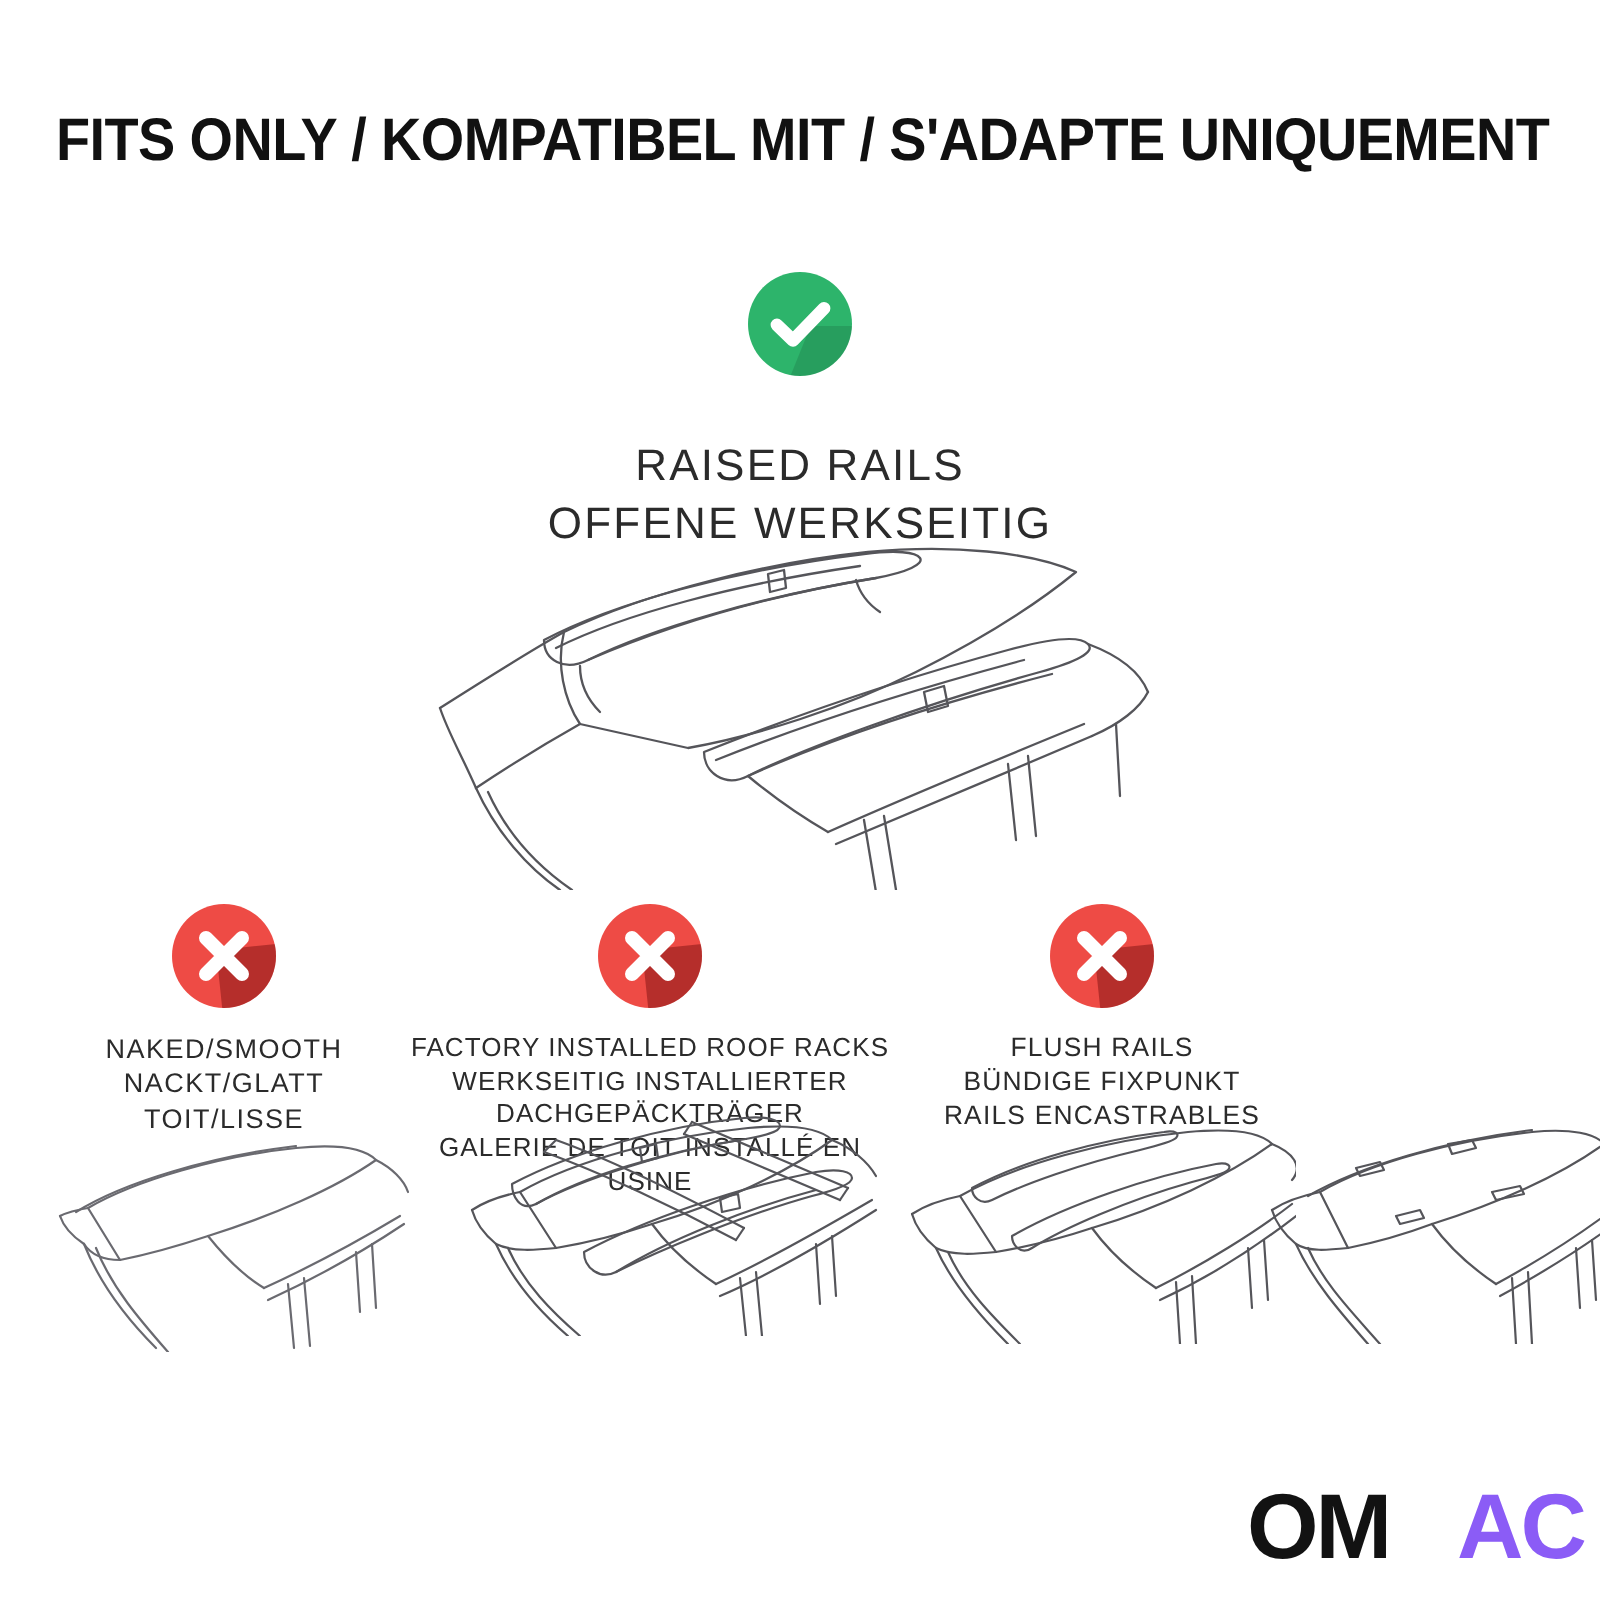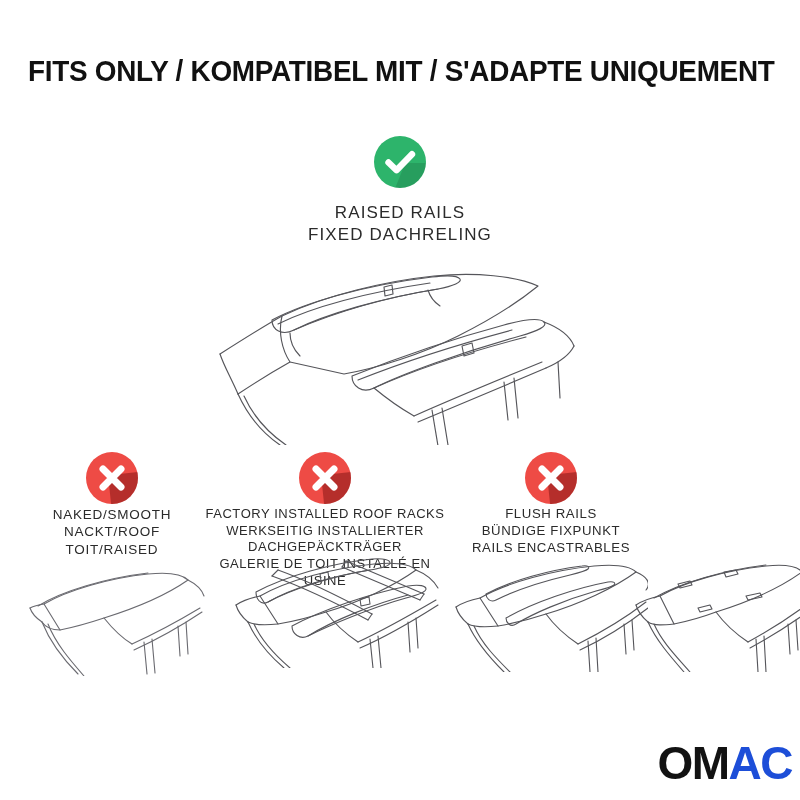--- a/index.html
+++ b/index.html
@@ -89,24 +89,24 @@
   }
 
   .badge svg {
     position: absolute;
     left: 0; top: 0;
     width: 100%;
     height: 100%;
   }
 
   .label-stack {
-    margin-top: 14px;
+    margin-top: 30px;
     text-align: center;
     color: #2b2b2b;
-    font-size: 17px;
+    font-size: 22px;
     line-height: 1.32;
     letter-spacing: 1.1px;
     font-weight: 400;
   }
 
   
   .hero-art {
     position: absolute;
     left: 186px;
     top: 270px;
@@ -117,21 +117,21 @@
 
   
   .nogo-col {
     position: absolute;
     top: 452px;
     display: flex;
     flex-direction: column;
     align-items: center;
   }
   .nogo-col .label-stack {
-    margin-top: 2px;
+    margin-top: 12px;
     font-size: 13.5px;
     line-height: 1.28;
     letter-spacing: 0.75px;
     color: #2b2b2b;
   }
   .nogo-col.c0 { left: 12px;  width: 200px; }
   .nogo-col.c1 { left: 200px; width: 250px; }
   .nogo-col.c2 { left: 452px; width: 198px; }
   .nogo-col.c3 { left: 632px; width: 160px; }
 
@@ -156,41 +156,41 @@
     bottom: 14px;
     font-family: "Liberation Sans Narrow", "Liberation Sans", sans-serif;
     font-weight: bold;
     font-size: 46px;
     letter-spacing: -1.5px;
     line-height: 1;
     display: flex;
     align-items: baseline;
   }
   .brand .dark { color: #121212; }
-  .brand .red  { color: #1d4ed8; }
+  .brand .red  { color: #8b5cf6; padding-left: 34px; }
 </style>
 </head>
 <body>
 
 <div id="fitment-sheet">
 
   <div class="sheet-title">FITS ONLY / KOMPATIBEL MIT / S'ADAPTE UNIQUEMENT</div>
 
   <div class="compat-block">
 
     <div class="badge ok">
       <div class="shadow"></div>
       <svg viewBox="0 0 52 52" aria-hidden="true">
         <path d="M14.5 26.5 L22.5 34.2 L38 18.2" fill="none" stroke="#ffffff" stroke-width="6.4" stroke-linecap="round" stroke-linejoin="round"></path>
       </svg>
     </div>
 
     <div class="label-stack">
       <div>RAISED RAILS</div>
-      <div>FIXED DACHRELING</div>
+      <div>OFFENE WERKSEITIG</div>
     </div>
   </div>
 
   <div class="hero-art">
     <svg viewBox="0 0 430 175" aria-hidden="true">
       <g fill="none" stroke="#55555a" stroke-width="1.15" stroke-linecap="round" stroke-linejoin="round">
 
         <path d="M96 46 C140 25 200 11 248 6 C290 2 330 6 352 16 L352 16
                  C330 34 300 52 272 66 C236 84 192 98 158 104 L104 92
                  C96 80 92 62 96 46 Z"></path>
@@ -238,22 +238,22 @@
 
   <div class="nogo-col c0">
     <div class="badge no">
       <div class="shadow"></div>
       <svg viewBox="0 0 52 52" aria-hidden="true">
         <path d="M17 17 L35 35 M35 17 L17 35" fill="none" stroke="#ffffff" stroke-width="7" stroke-linecap="round"></path>
       </svg>
     </div>
     <div class="label-stack">
       <div>NAKED/SMOOTH</div>
-      <div>NACKT/ROOF</div>
-      <div>TOIT/RAISED</div>
+      <div>NACKT/GLATT</div>
+      <div>TOIT/LISSE</div>
     </div>
   </div>
 
   <div class="nogo-col c1">
     <div class="badge no">
       <div class="shadow"></div>
       <svg viewBox="0 0 52 52" aria-hidden="true">
         <path d="M17 17 L35 35 M35 17 L17 35" fill="none" stroke="#ffffff" stroke-width="7" stroke-linecap="round"></path>
       </svg>
     </div>

